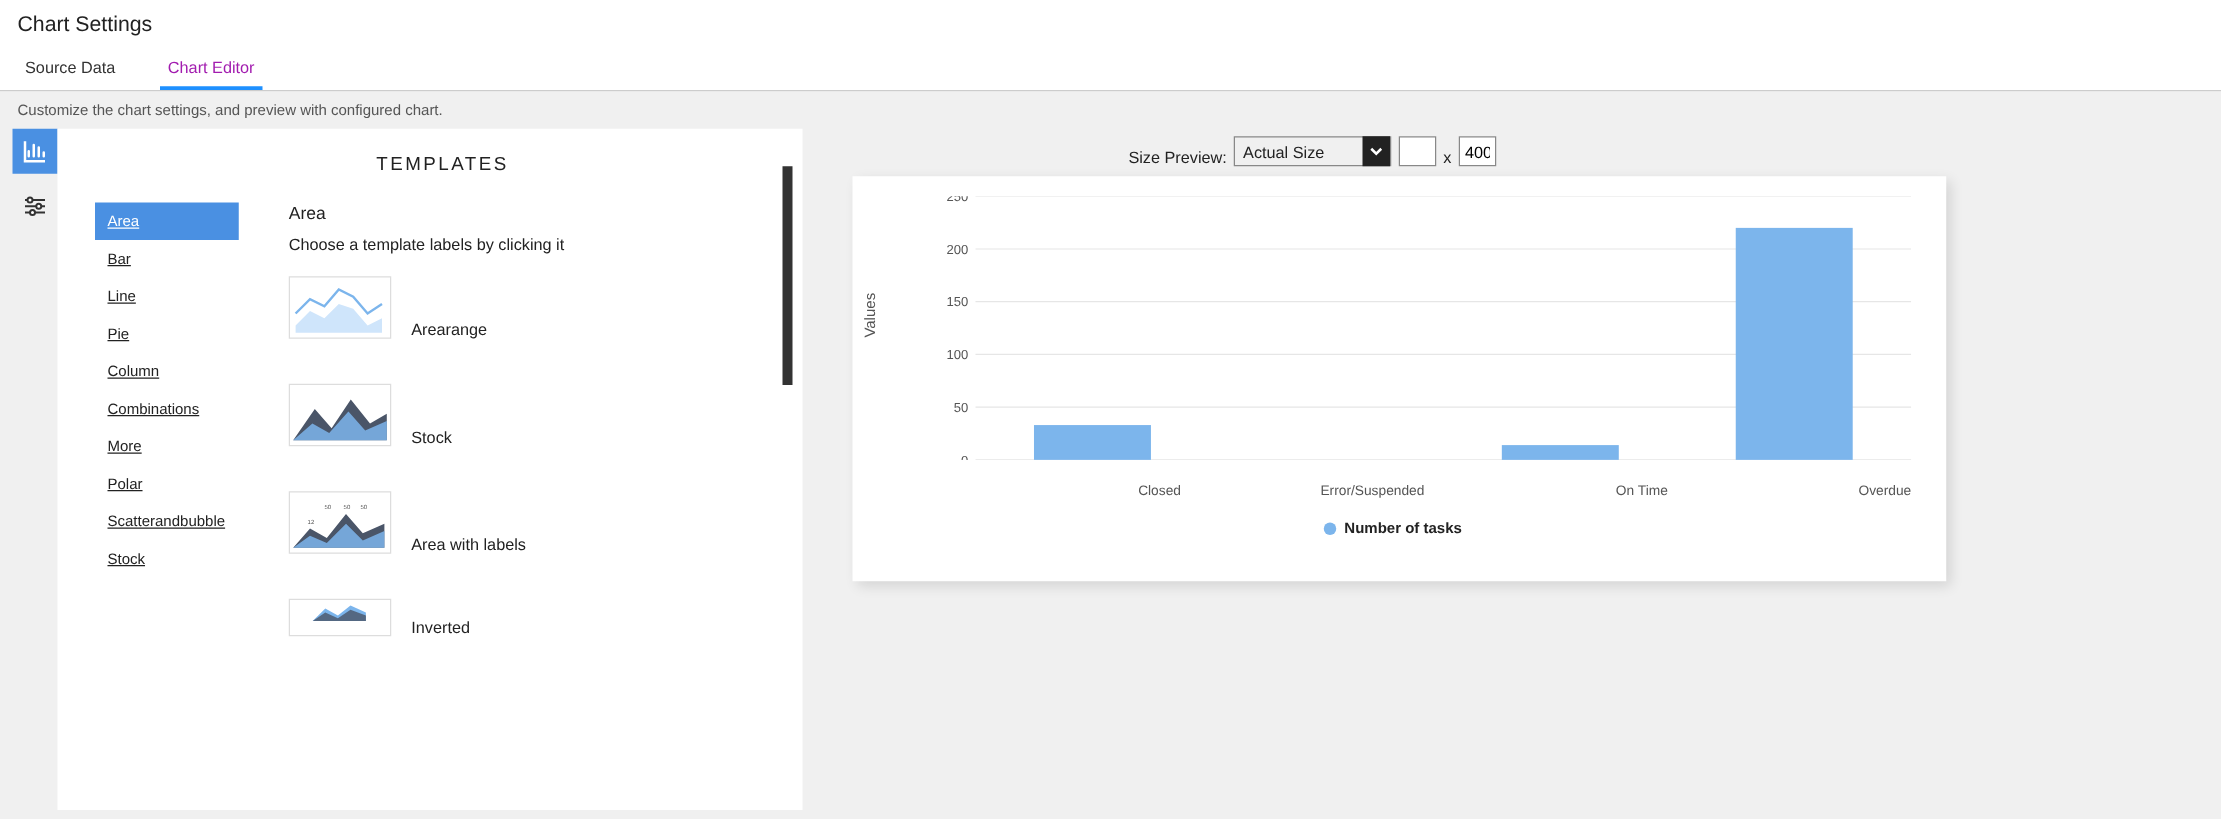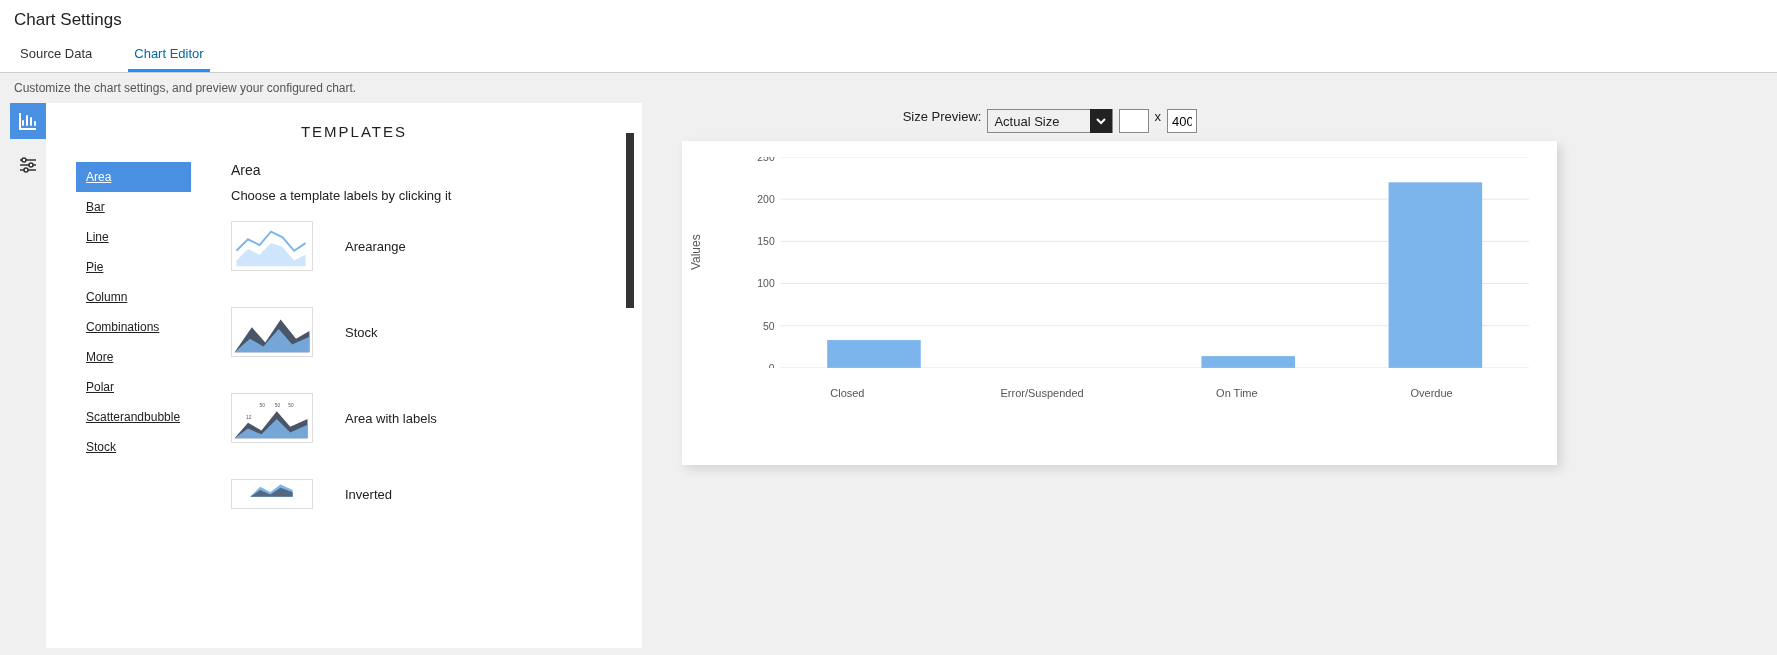--- a/index.html
+++ b/index.html
@@ -1,67 +1,67 @@
 <!DOCTYPE html>
 <html><head>
 <meta charset="utf-8">
 <style>
 *{box-sizing:border-box;margin:0;padding:0;font-family:"Segoe UI",Arial,sans-serif}
 body{background:#f0f0f0;width:1777px;height:655px;overflow:hidden;font-size:13px;color:#222}
 .hdr{background:#fff;padding:10px 14px 6px 14px;font-size:17px;font-weight:400}
 .tabs{background:#fff;border-bottom:1px solid #ccc;padding:0 14px;display:flex;gap:30px}
 .tab{padding:10px 6px 8px 6px;font-size:13px;cursor:pointer;border-bottom:3px solid transparent;color:#333}
-.tab.active{color:#0369a1;border-bottom-color:#1e90ff}
+.tab.active{color:#a21caf;border-bottom-color:#1e90ff}
 .desc{padding:8px 14px;font-size:12px;color:#555}
 .work{display:flex;gap:40px;padding:0 10px}
 .leftcol{display:flex}
 .iconbar{width:36px;display:flex;flex-direction:column}
 .iconbtn{width:36px;height:36px;display:flex;align-items:center;justify-content:center;cursor:pointer}
 .iconbtn.active{background:#4a90e2}
 .panel{background:#fff;width:596px;height:545px;padding:20px 10px 20px 30px;position:relative;overflow:hidden}
 .ptitle{text-align:center;font-size:15px;letter-spacing:2px;margin-bottom:22px}
 .pbody{display:flex;gap:40px}
 .catlist{display:flex;flex-direction:column;width:115px}
 .cat{padding:8px 10px;font-size:12px;text-decoration:underline;cursor:pointer;color:#222}
 .cat.active{background:#4a90e2;color:#fff}
 .tplcol{flex:1}
 .tplhead{font-size:14px;margin-bottom:10px}
 .tplsub{font-size:13px;margin-bottom:18px}
-.tpl{display:flex;align-items:center;gap:32px;margin-bottom:36px;cursor:pointer}
+.tpl{display:flex;align-items:flex-end;gap:16px;margin-bottom:36px;cursor:pointer}
 .thumb{width:82px;height:50px;border:1px solid #ddd}
 .tplname{font-size:13px}
 .psbar{position:absolute;top:30px;right:8px;width:8px;height:175px;background:#333}
 .rightcol{flex:1;padding-top:6px}
-.szrow{display:flex;align-items:flex-start;justify-content:flex-end;gap:6px;padding-right:570px;font-size:13px;margin-bottom:8px}
+.szrow{display:flex;align-items:flex-end;justify-content:flex-end;gap:6px;padding-right:570px;font-size:13px;margin-bottom:8px}
 .szsel{border:1px solid #888;height:24px;display:flex;align-items:center}
 .szsel .v{padding:3px 30px 3px 6px;min-width:92px}
 .szsel .arr{background:#222;color:#fff;width:22px;height:24px;display:flex;align-items:center;justify-content:center}
 .dim{border:1px solid #888;width:30px;height:24px;padding:2px 4px;background:#fff;font-size:13px}
 .preview{background:#fff;height:324px;margin-right:210px;box-shadow:4px 4px 10px rgba(0,0,0,.12);position:relative;padding:10px 20px 10px 10px}
 .chart{position:relative;width:100%;height:260px}
 .ylab{position:absolute;left:4px;top:50%;transform:rotate(-90deg) translateX(50%);transform-origin:left center;font-size:12px;color:#555}
 .plot{position:absolute;left:58px;right:8px;top:6px;bottom:32px}
 .ytick{font-size:11px;fill:#555}
 .bar{fill:#7cb5ec}
 .xlabels{position:absolute;left:58px;right:8px;bottom:12px;display:flex;font-size:11px;color:#555}
-.xl{flex:1;text-align:center}
+.xl{flex:1;text-align:right}
 .legend{text-align:center;font-size:12px;font-weight:700;margin-top:4px}
 .ldot{display:inline-block;width:10px;height:10px;border-radius:50%;background:#7cb5ec;margin-right:6px;vertical-align:middle}
 </style>
 </head>
 <body>
 
 <div class="hdr">Chart Settings</div>
 
 <div class="tabs">
   <div class="tab">Source Data</div>
   <div class="tab active">Chart Editor</div>
 </div>
 
-<div class="desc">Customize the chart settings, and preview your configured chart.</div>
+<div class="desc">Customize the chart settings, and preview with configured chart.</div>
 
 <div class="work">
   <div class="leftcol">
     <div class="iconbar">
       <div class="iconbtn active">
         <svg width="20" height="20" viewBox="0 0 20 20">
             <g fill="none" stroke="#fff" stroke-width="2">
               <path d="M2 2v16h16"></path>
               <path d="M5 14v-4M9 14V5M13 14v-7M17 14v-3" stroke-linecap="round"></path>
             </g>
@@ -175,15 +175,18 @@
             <rect class="bar" x="475.25" y="209.568" width="98.5" height="12.432"></rect>
             <rect class="bar" x="672.25" y="26.639999999999986" width="98.5" height="195.36"></rect>
           </svg>
         <div class="xlabels" id="xlabels">
             <div class="xl">Closed</div>
             <div class="xl">Error/Suspended</div>
             <div class="xl">On Time</div>
             <div class="xl">Overdue</div>
           </div>
       </div>
+      <div class="legend">
+        <span class="ldot"></span><span>Number of tasks</span>
+      </div>
     </div>
   </div>
 </div>
 
 </body></html>

